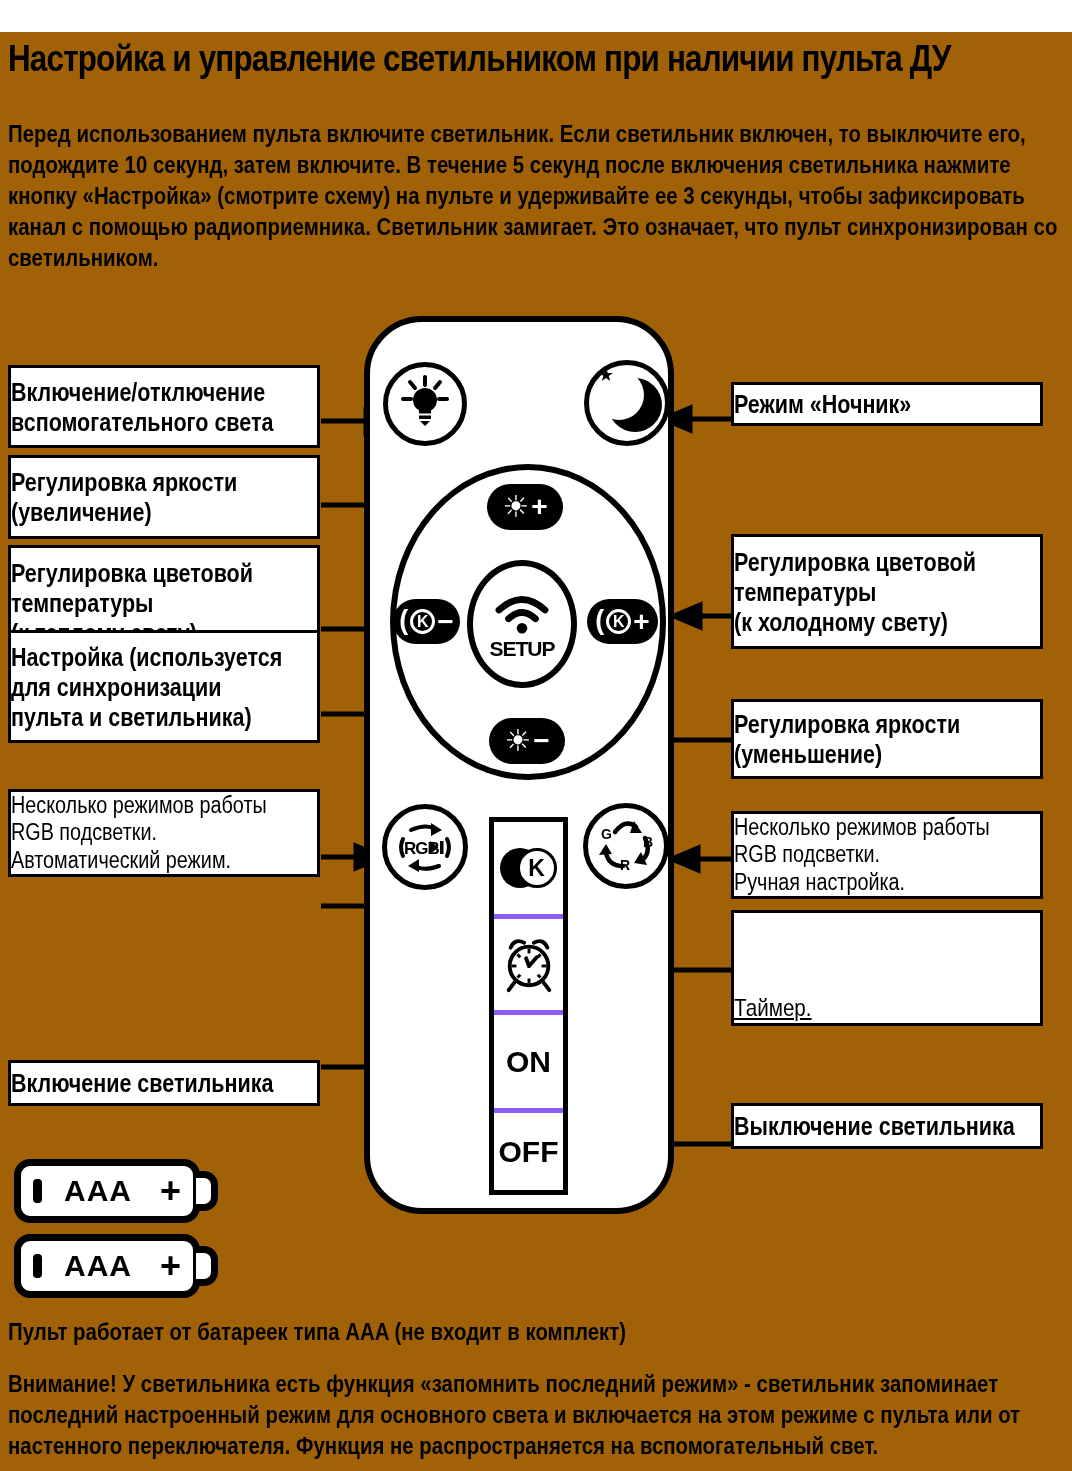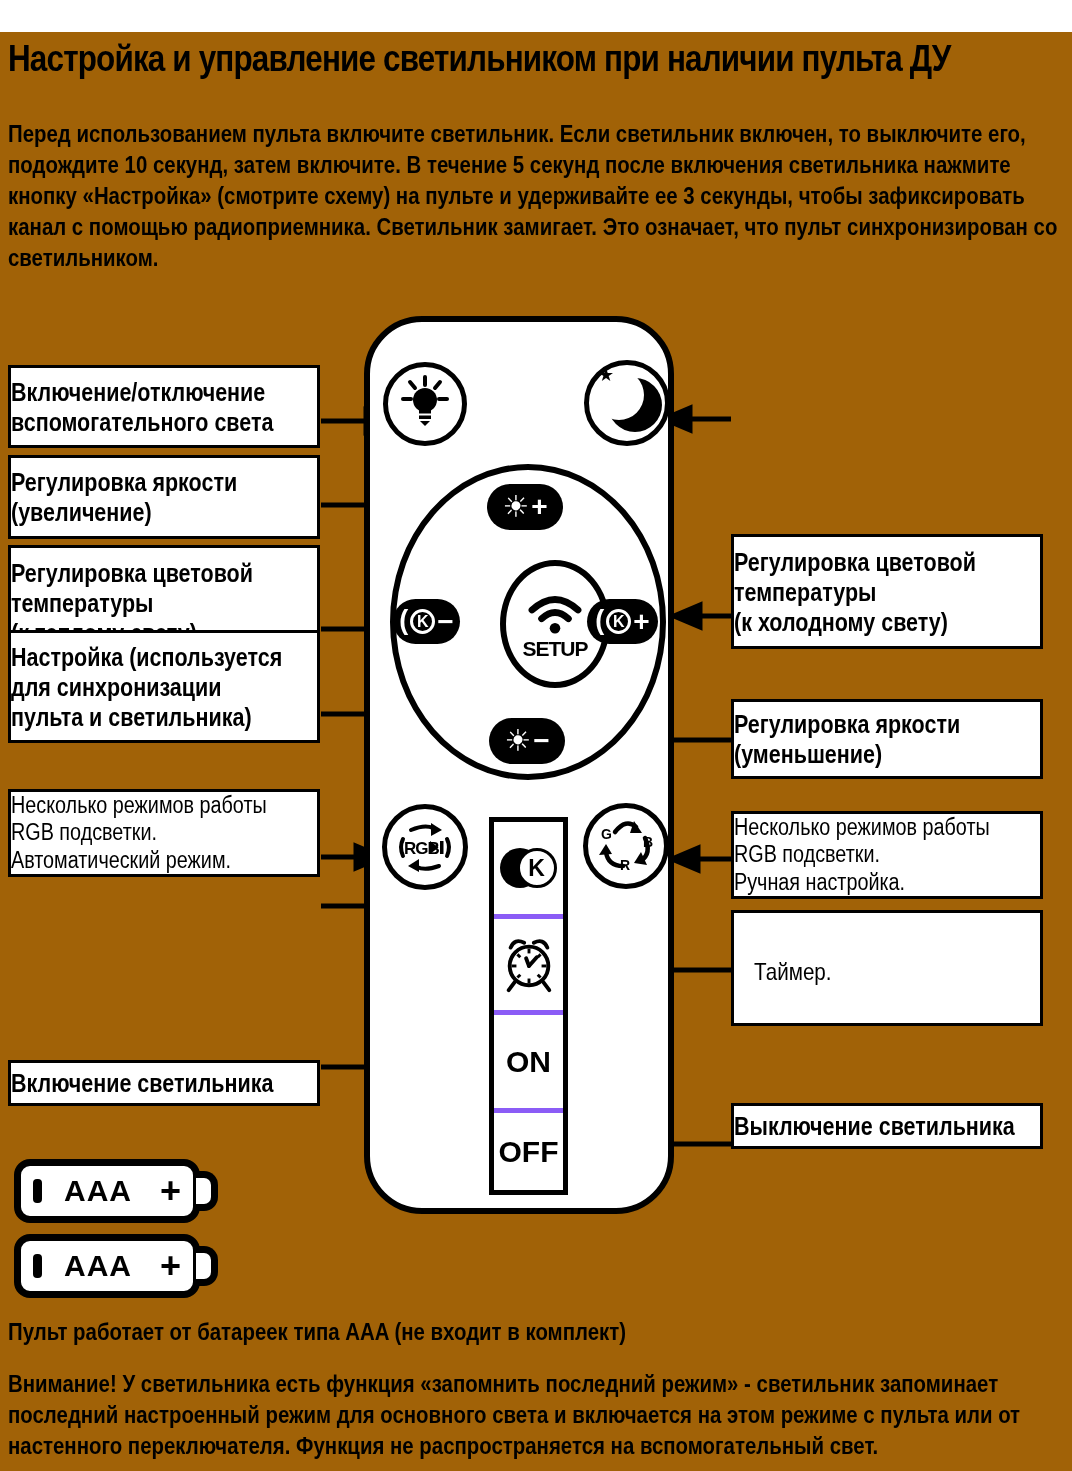--- a/index.html
+++ b/index.html
@@ -9,21 +9,21 @@
   .condensed{display:inline-block;transform:scaleX(0.85);transform-origin:0 0;}
   .title{font-size:37px;font-weight:bold;letter-spacing:-1px;white-space:nowrap;}
   .para{font-size:24px;font-weight:bold;line-height:31px;width:1245px;}
   .callout{position:absolute;border:3px solid #000;background:#fff;display:flex;flex-direction:column;justify-content:center;box-sizing:border-box;}
   .callout .bt{display:block;transform:scaleX(0.86);transform-origin:0 50%;width:116%;white-space:pre-line;line-height:1.2;}
   .t-bold{font-weight:bold;font-size:25px;}
   .t-reg{font-weight:normal;font-size:23px;}
   .remote{position:absolute;left:364px;top:284px;width:310px;height:898px;border:6px solid #000;border-radius:58px;background:#fff;box-sizing:border-box;}
   .circle-btn{position:absolute;border:5px solid #000;border-radius:50%;background:#fff;box-sizing:border-box;display:flex;align-items:center;justify-content:center;}
   .ellipse{position:absolute;left:390px;top:432px;width:276px;height:316px;border:6px solid #000;border-radius:50%;box-sizing:border-box;background:#fff;}
-  .setup{position:absolute;left:500px;top:528px;width:110px;height:128px;border:6px solid #000;border-radius:50%;background:#fff;box-sizing:border-box;display:flex;flex-direction:column;align-items:center;justify-content:center;}
+  .setup{position:absolute;left:467px;top:528px;width:110px;height:128px;border:6px solid #000;border-radius:50%;background:#fff;box-sizing:border-box;display:flex;flex-direction:column;align-items:center;justify-content:center;}
   .setup-label{font-weight:bold;font-size:21px;letter-spacing:-1px;margin-top:2px;}
   .pill{position:absolute;background:#000;border-radius:23px;color:#fff;display:flex;align-items:center;justify-content:center;gap:2px;box-sizing:border-box;}
   .pill .sun{font-size:30px;line-height:1;}
   .pill .sign{font-size:28px;font-weight:bold;line-height:1;}
   .pill .paren{font-size:27px;font-weight:bold;line-height:1;margin-top:-3px;}
   .ck{width:25px;height:25px;border:3px solid #fff;border-radius:50%;display:flex;align-items:center;justify-content:center;font-size:16px;font-weight:bold;box-sizing:border-box;}
   .column{position:absolute;left:489px;top:785px;width:79px;height:378px;border:5px solid #000;background:#fff;box-sizing:border-box;display:flex;flex-direction:column;}
   .cell{display:flex;align-items:center;justify-content:center;box-sizing:border-box;}
   .cell+.cell{border-top:5px solid #8b5cf6;}
   .onoff{font-size:30px;font-weight:bold;}
@@ -109,35 +109,38 @@
     </div>
   <div class="callout" style="left:8px;top:757px;width:312px;height:88px;">
     <span class="bt t-reg">Несколько режимов работы
 RGB подсветки.
 Автоматический режим.</span>
     </div>
   <div class="callout" style="left:8px;top:1028px;width:312px;height:46px;">
     <span class="bt t-bold">Включение светильника</span>
     </div>
 
+  <div class="callout" style="left:731px;top:350px;width:312px;height:44px;">
+    <span class="bt t-bold">Режим «Ночник»</span>
+    </div>
   <div class="callout" style="left:731px;top:502px;width:312px;height:115px;">
     <span class="bt t-bold">Регулировка цветовой
 температуры
 (к холодному свету)</span>
     </div>
   <div class="callout" style="left:731px;top:667px;width:312px;height:80px;">
     <span class="bt t-bold">Регулировка яркости
 (уменьшение)</span>
     </div>
   <div class="callout" style="left:731px;top:779px;width:312px;height:88px;">
     <span class="bt t-reg">Несколько режимов работы
 RGB подсветки.
 Ручная настройка.</span>
     </div>
-  <div class="callout" style="left:731px;top:878px;width:312px;height:116px;justify-content:center;padding-top:8px;padding-left:20px;">
+  <div class="callout" style="left:731px;top:878px;width:312px;height:116px;justify-content:flex-end;padding-top:8px;padding-left:0;text-decoration:underline;">
     <span class="bt t-reg" style="font-size:24px;">Таймер.</span>
     </div>
   <div class="callout" style="left:731px;top:1071px;width:312px;height:46px;">
     <span class="bt t-bold">Выключение светильника</span>
     </div>
 
   <div class="remote"></div>
 
   <div class="circle-btn" style="left:383px;top:330px;width:84px;height:84px;">
     <svg width="64" height="64" viewBox="0 0 64 64">

